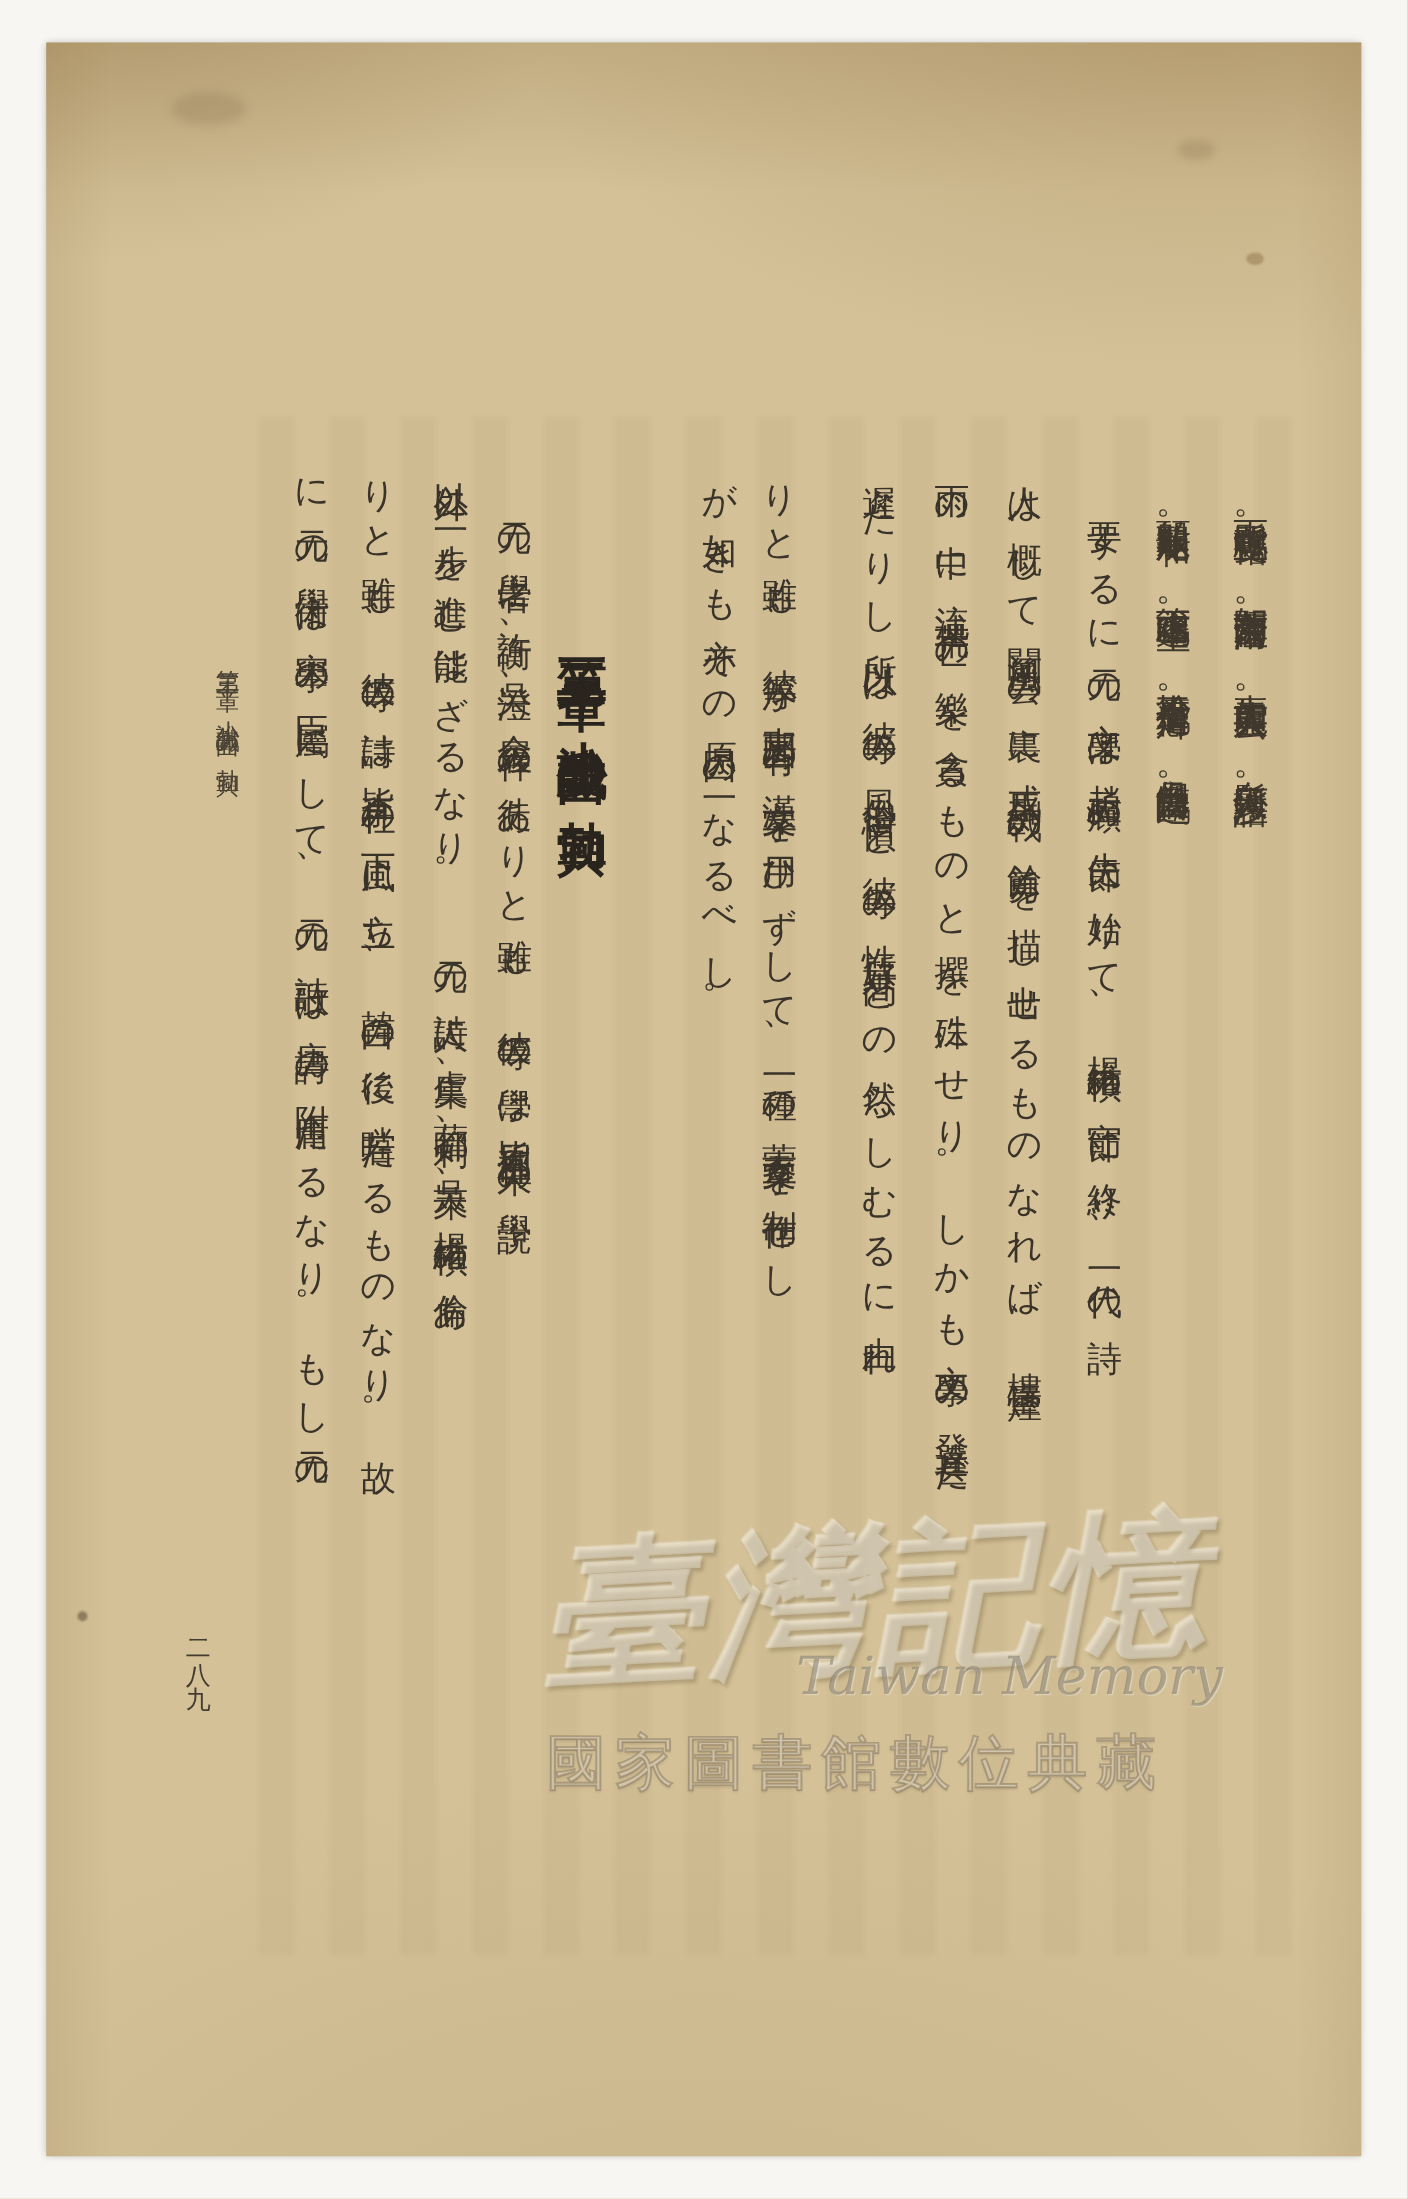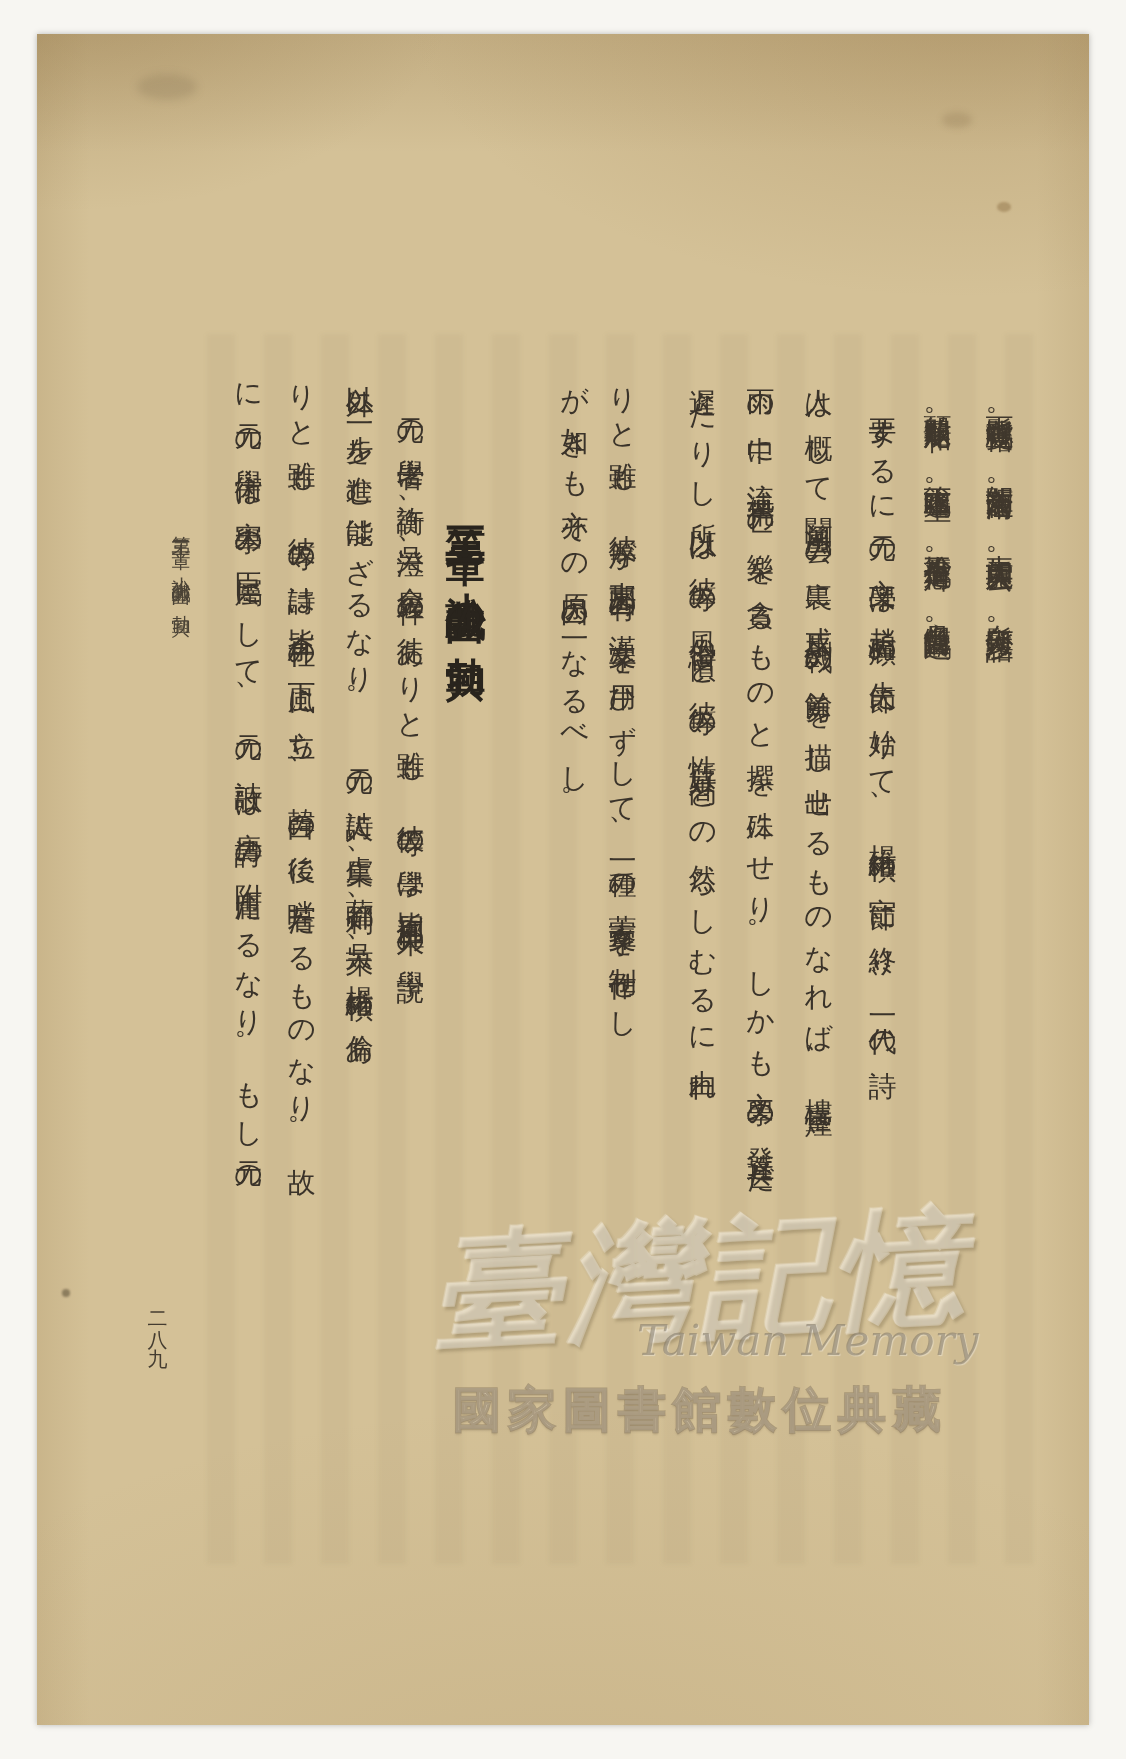--- a/index.html
+++ b/index.html
@@ -88,28 +88,27 @@
   .wm-latin{
     position:absolute;left:600px;top:1282px;
     font-size:42px;font-style:italic;
     font-family:"DejaVu Serif",serif;
     color:rgba(128,118,102,0.55);
     text-shadow:1px 1px 1px rgba(255,255,255,0.35);
     pointer-events:none;
   }
   .wm-inst{
     position:absolute;left:400px;top:1344px;
-    font-size:48px;font-weight:bold;
+    font-size:48px;font-weight:normal;
     font-family:"Liberation Sans",sans-serif;
     letter-spacing:7px;
     color:rgba(219,209,188,0.65);
     -webkit-text-stroke:1.5px rgba(138,122,96,0.55);
     text-shadow:0 2px 2px rgba(118,102,76,0.28);
     pointer-events:none;
-    margin-left:16px;
   }
 </style>
 </head>
 <body>
 
 <div class="paper">
 
   <div class="bleed"></div>
   <div class="stain stain1"></div>
   <div class="stain stain2"></div>

